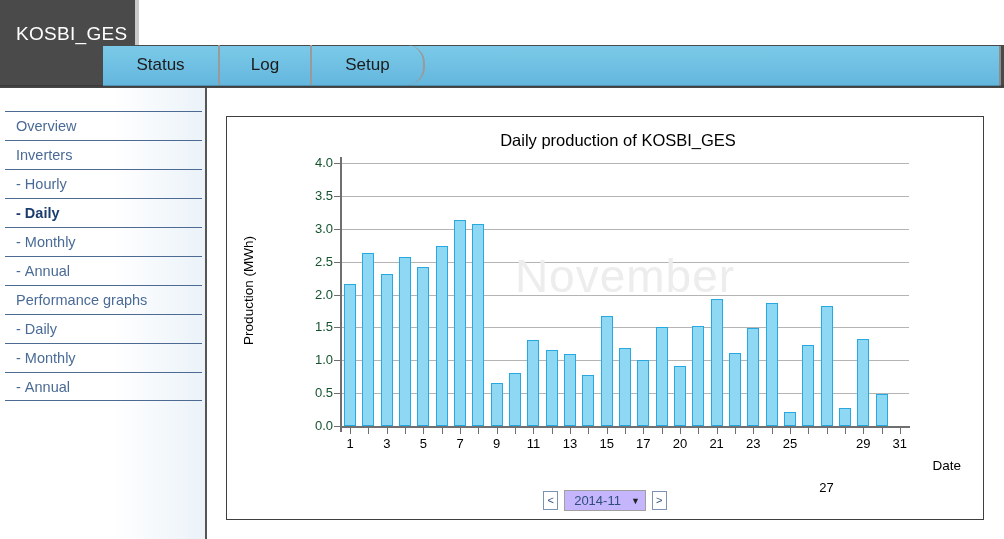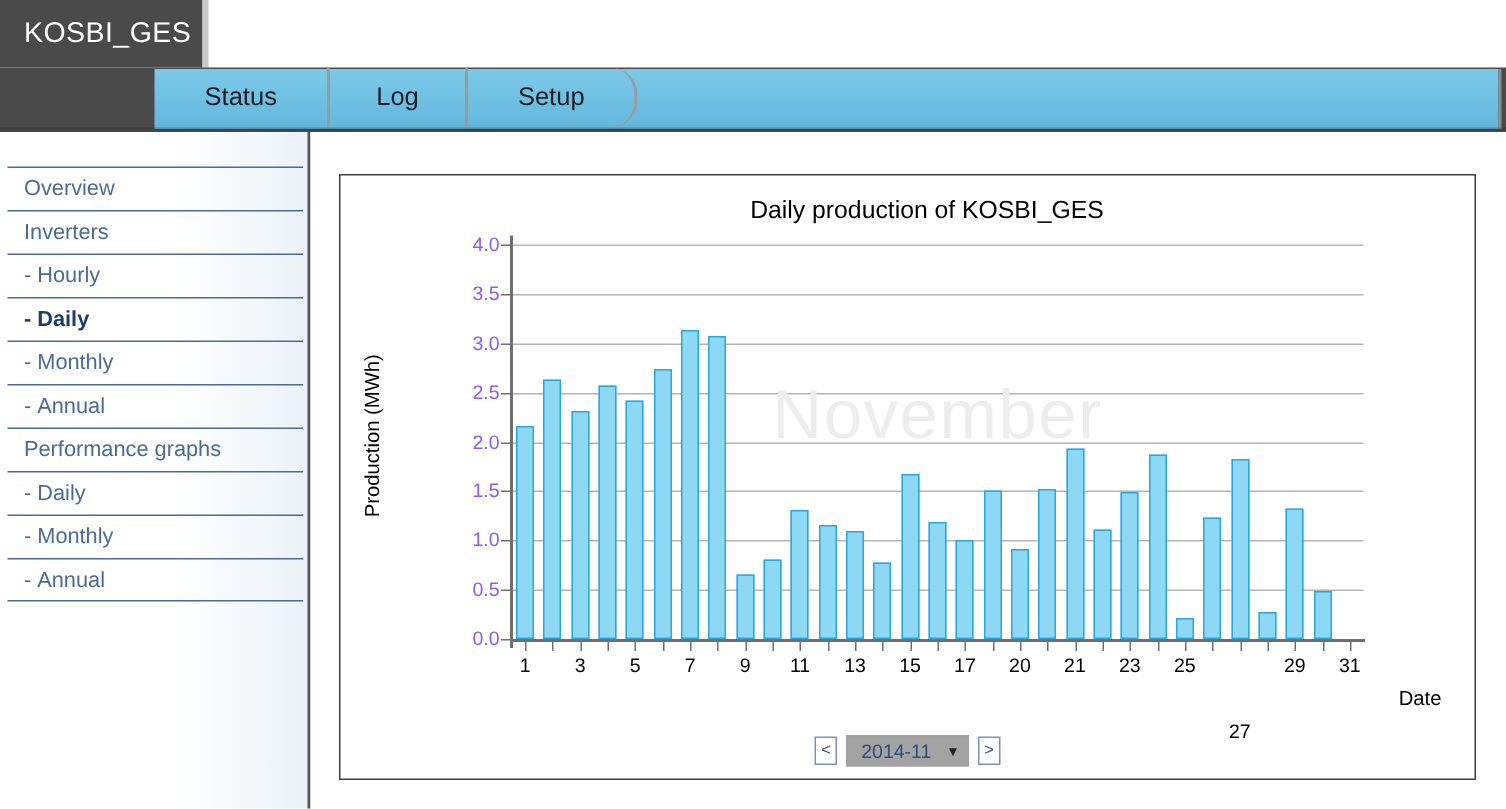--- a/index.html
+++ b/index.html
@@ -22,21 +22,21 @@
     width: 1004px;
     height: 88px;
   }
   #title-tab {
     position: absolute;
     left: 0; top: 0;
     width: 135px;
     height: 45px;
     background: #4a4a4a;
     display: flex;
-    align-items: center;
+    align-items: flex-end;
     padding-left: 16px;
     box-sizing: border-box;
   }
   #title-tab .title-text {
     color: #ffffff;
     font-size: 19px;
     letter-spacing: 0.3px;
   }
   #title-tab-edge {
     position: absolute;
@@ -234,21 +234,21 @@
     left: 113px; top: 309px;
     width: 570px; height: 2px;
     background: #6f6f6f;
   }
   .ytick-label {
     position: absolute;
     right: 0;
     width: 36px;
     text-align: right;
     font-size: 13px;
-    color: #8b5cf6;
+    color: #14532d;
   }
   #ytick-labels {
     position: absolute;
     left: 66px; top: 0;
     width: 40px; height: 372px;
   }
   .ytick-mark {
     position: absolute;
     left: 107px;
     width: 7px;
@@ -291,21 +291,21 @@
     color: #33557f;
     font-size: 11px;
     line-height: 17px;
     text-align: center;
     box-sizing: border-box;
     cursor: pointer;
   }
   #month-select {
     height: 21px;
     border: 1px solid #a0a0a0;
-    background: #a3a3a3;
+    background: #c4b5fd;
     display: flex;
     align-items: center;
     padding: 0 5px 0 9px;
     box-sizing: border-box;
     font-size: 13px;
     color: #2f4f7a;
     cursor: pointer;
     gap: 10px;
   }
   #month-select .caret {

